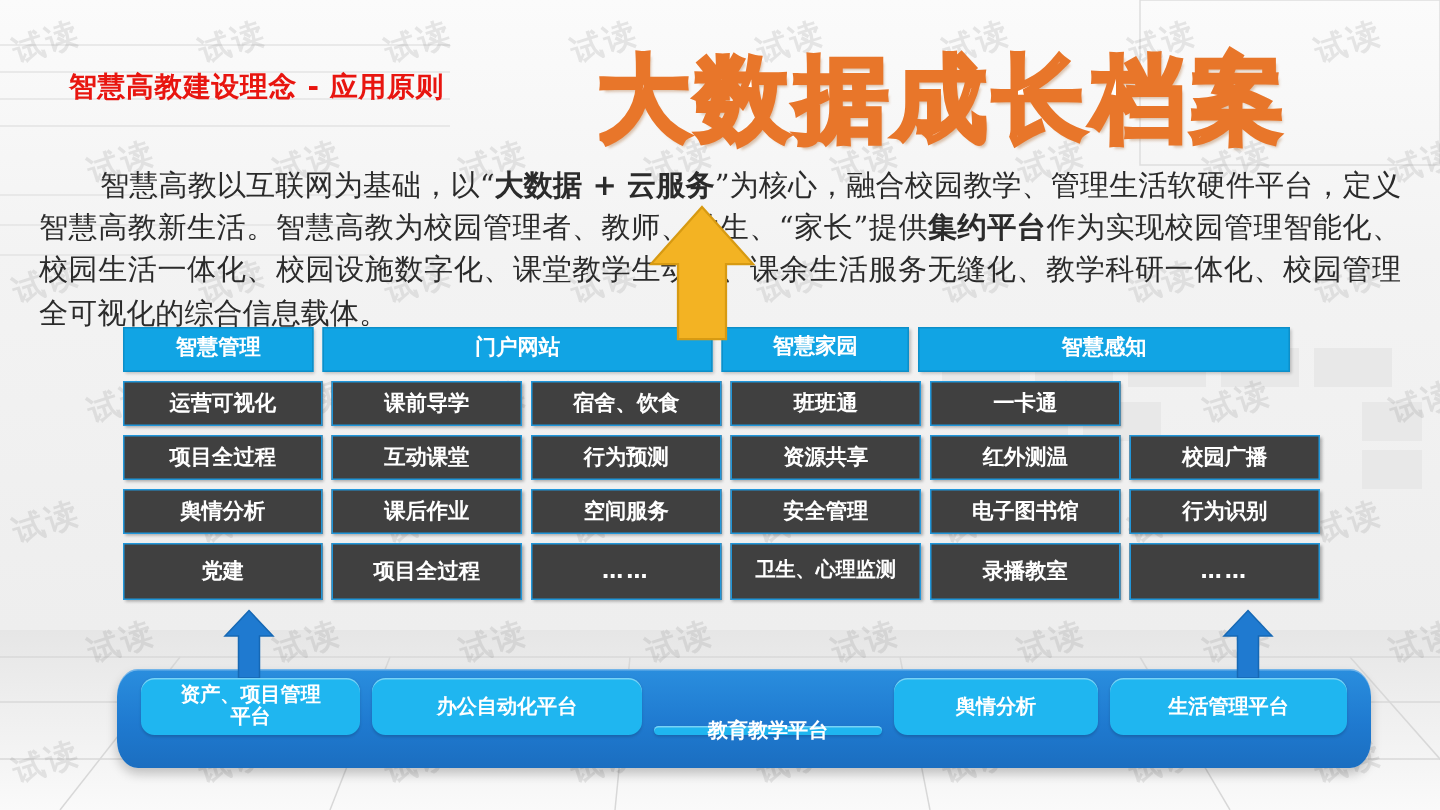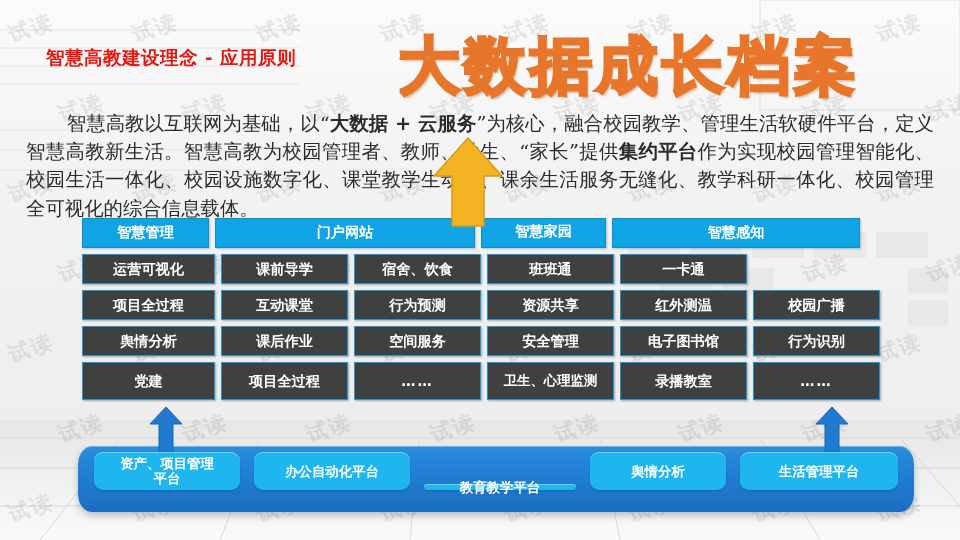--- a/index.html
+++ b/index.html
@@ -118,21 +118,21 @@
     background:#1fb6f0; border-radius:9px;
     color:#ffffff; text-align:center;
     font-family:"DejaVu Sans","Liberation Sans",sans-serif;
     font-size:13.4px; font-weight:700;
     display:flex; align-items:center; justify-content:center;
     box-shadow:inset 0 1px 0 rgba(255,255,255,0.4), 0 1px 2px rgba(0,0,0,0.16);
     padding:0 20px;
     line-height:15px;
   }
   .pill.p1 { width:146px; }
-  .pill.p2 { width:156px; }
+  .pill.p2 { width:180px; }
   .pill.p3 { width:152px;margin-top:32px; }
   .pill.p4 { width:136px; }
   .pill.p5 { width:158px; }
   #pf-label {
     position:absolute; left:0; top:46px; width:836px;
     text-align:center;
     font-family:"DejaVu Sans","Liberation Sans",sans-serif;
     font-size:14.8px; font-weight:700;
     letter-spacing:4px;
     color:#e4d3a6;

